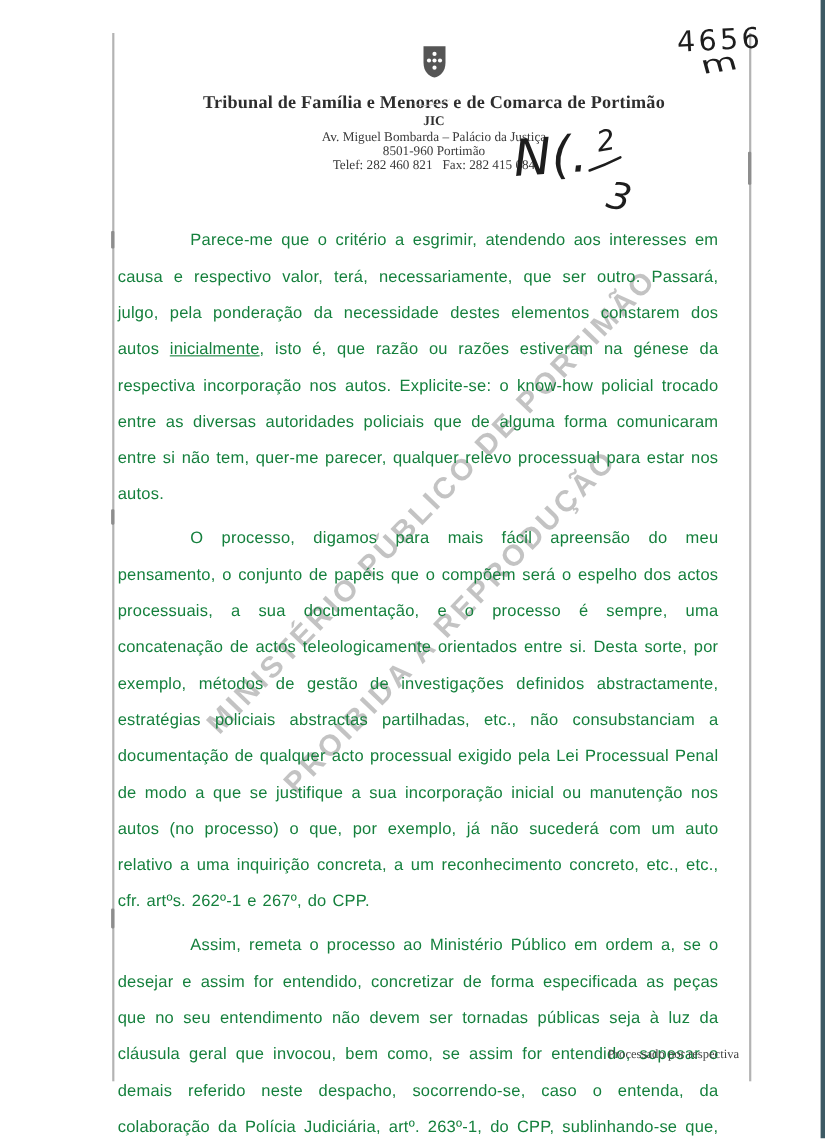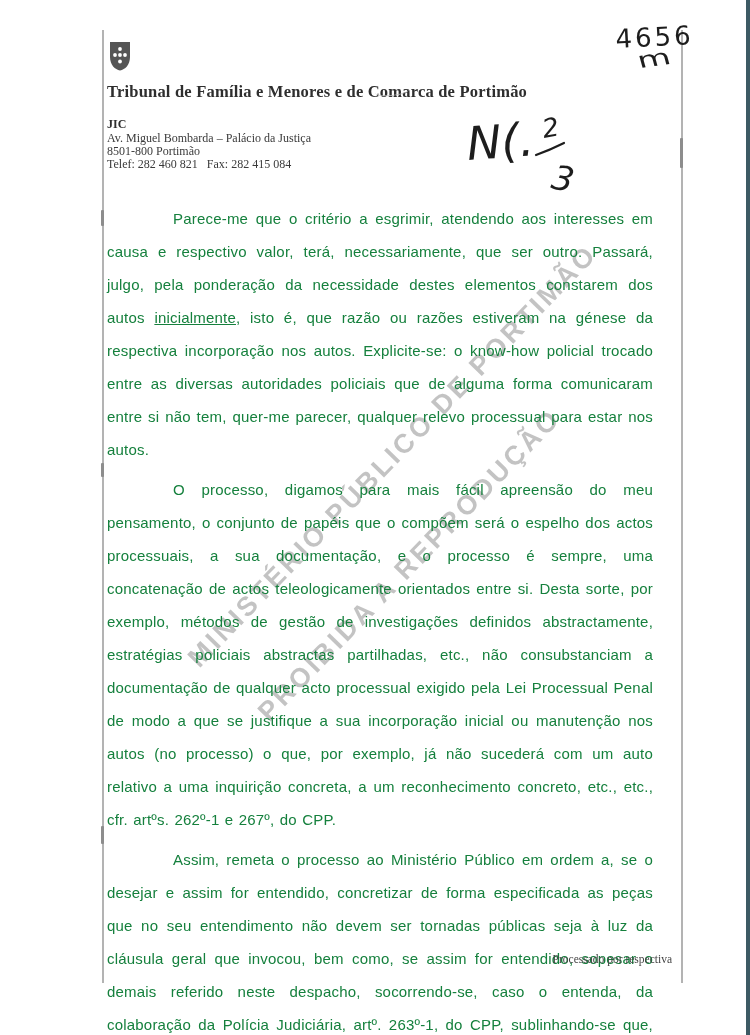--- a/index.html
+++ b/index.html
@@ -9,27 +9,27 @@
     font-family:"Liberation Sans",sans-serif;
   }
   
   .page-border{position:absolute;width:2px;background:#b3b3b3;top:30px;height:953px;}
   .page-border.left{left:102px;}
   .page-border.right{left:681px;}
   .scan-mark{position:absolute;width:3px;background:#8d8d8d;border-radius:1px;}
   .screen-edge{position:absolute;right:0;top:0;width:4px;height:1035px;background:#3d5a64;}
 
   
-  header{position:absolute;left:107px;top:40px;width:575px;
+  header{position:absolute;left:107px;top:40px;width:575px;text-align:center;
          font-family:"Liberation Serif",serif;color:#2e2e2e;}
   .crest{display:inline-block;margin-bottom:4px;opacity:.88;}
   .scan-squiggle{position:absolute;left:268px;top:46px;width:34px;height:9px;
       border-bottom:1.5px solid #bdbdbd;border-radius:50%;transform:rotate(-6deg);opacity:.8;}
   .court-title{font-size:16.5px;font-weight:bold;letter-spacing:.2px;margin-top:2px;}
-  .court-unit{font-size:12px;font-weight:bold;margin-top:15px;}
+  .court-unit{font-size:12px;font-weight:bold;margin-top:0;}
   .addr{font-size:12px;line-height:13px;color:#3a3a3a;}
   .addr.pre{white-space:pre;}
   .mail{text-decoration:underline;}
 
   
   .hw-top-right{position:absolute;left:616px;top:22px;color:#1d1d1d;
       font-family:"DejaVu Sans",sans-serif;transform:rotate(-3deg);}
   .hw-number{font-size:26px;letter-spacing:3px;}
   .hw-m{font-size:22px;margin-left:26px;margin-top:-6px;transform:scaleX(1.55) rotate(-8deg);width:20px;}
   .hw-note{position:absolute;left:466px;top:108px;}
@@ -82,21 +82,21 @@
         <circle cx="13" cy="15" r="1.9"></circle>
         <circle cx="18" cy="15" r="1.9"></circle>
         <circle cx="13" cy="21.5" r="1.9"></circle>
       </g>
     </svg>
   </span>
   <div class="scan-squiggle"></div>
   <div class="court-title">Tribunal de Família e Menores e de Comarca de Portimão</div>
   <div class="court-unit">JIC</div>
   <div class="addr">Av. Miguel Bombarda – Palácio da Justiça</div>
-  <div class="addr">8501-800 Portimão</div>
+  <div class="addr">8501-960 Portimão</div>
   <div class="addr pre">Telef: 282 460 821   Fax: 282 415 084</div>
 </header>
 
 <svg class="hw-note" width="122" height="92" viewBox="0 0 122 92">
   <text x="2" y="52" font-size="46" transform="rotate(-4 2 52)">N(.</text>
   <text x="78" y="30" font-size="26" transform="rotate(-10 78 30)">2</text>
   <path d="M70,47 Q84,42 98,35" stroke="#1d1d1d" stroke-width="2.2" fill="none" stroke-linecap="round"></path>
   <text x="84" y="80" font-size="34" transform="rotate(12 84 80)">3</text>
 </svg>
 

